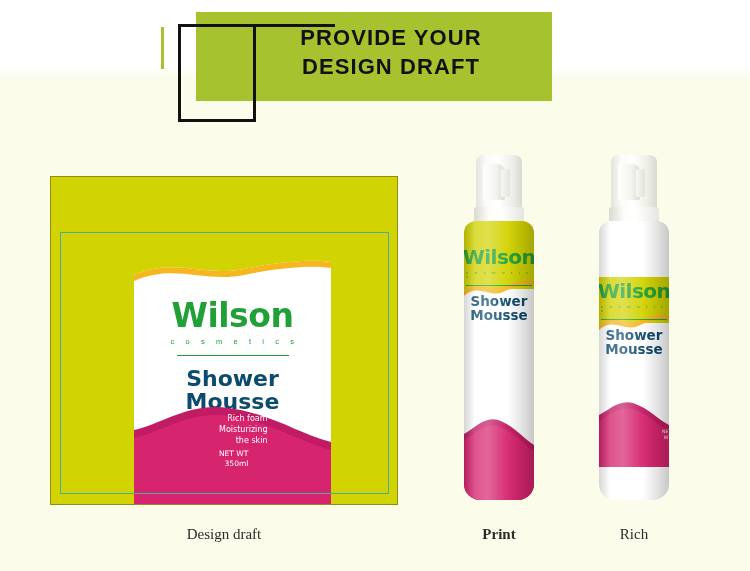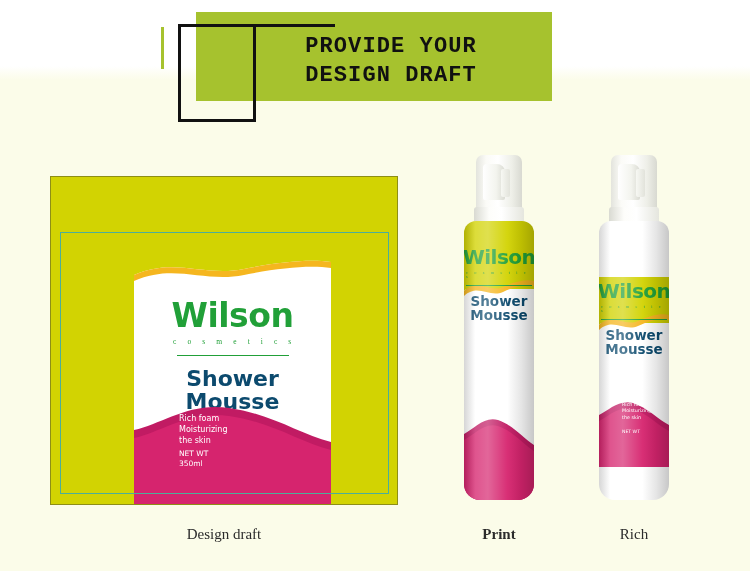--- a/index.html
+++ b/index.html
@@ -51,30 +51,30 @@
     position: absolute;
     left: 178px;
     top: 24px;
     width: 157px;
     height: 3px;
     background: #111111;
   }
   .header-title {
     position: absolute;
     left: 196px;
-    top: 17px;
+    top: 8px;
     width: 356px;
     height: 89px;
     display: flex;
     flex-direction: column;
     align-items: center;
     justify-content: center;
     text-align: center;
     line-height: 1.28;
-    font-family: Liberation Mono, monospace;
+    font-family: Liberation Sans, sans-serif;
     font-weight: bold;
     font-size: 22px;
     letter-spacing: 1.1px;
     color: #111111;
     padding-left: 34px;
     box-sizing: border-box;
   }
   .header-title .line { display: block; white-space: nowrap; }
 
   
@@ -131,40 +131,41 @@
   }
 
   .brand {
     font-family: "DejaVu Sans", sans-serif;
     font-weight: bold;
     color: #21a038;
     letter-spacing: -0.5px;
     line-height: 1;
   }
   .brand-sub {
-    font-family: Liberation Serif, serif;
+    font-family: Liberation Sans, sans-serif;
     color: #21a038;
     line-height: 1;
   }
   .brand-rule {
     background: #21a038;
     height: 1px;
   }
   .product {
     font-family: "DejaVu Sans", sans-serif;
     font-weight: bold;
     color: #0c4a6e;
     line-height: 1.07;
     text-align: center;
   }
   .claims, .netwt {
     font-family: "DejaVu Sans", sans-serif;
     color: #ffffff;
     line-height: 1.35;
-    text-align: left;
+    text-align: right;
+    margin-left: 40px;
   }
 
   
   .draft-art {
     left: 83px;
     top: 82px;
     width: 197px;
     height: 247px;
     z-index: 2;
   }

